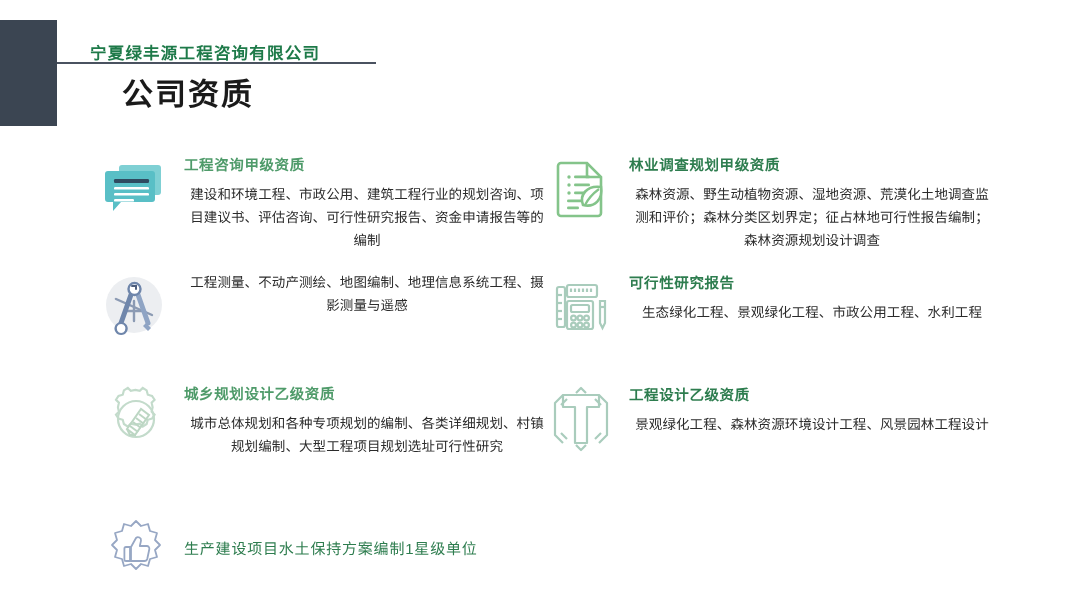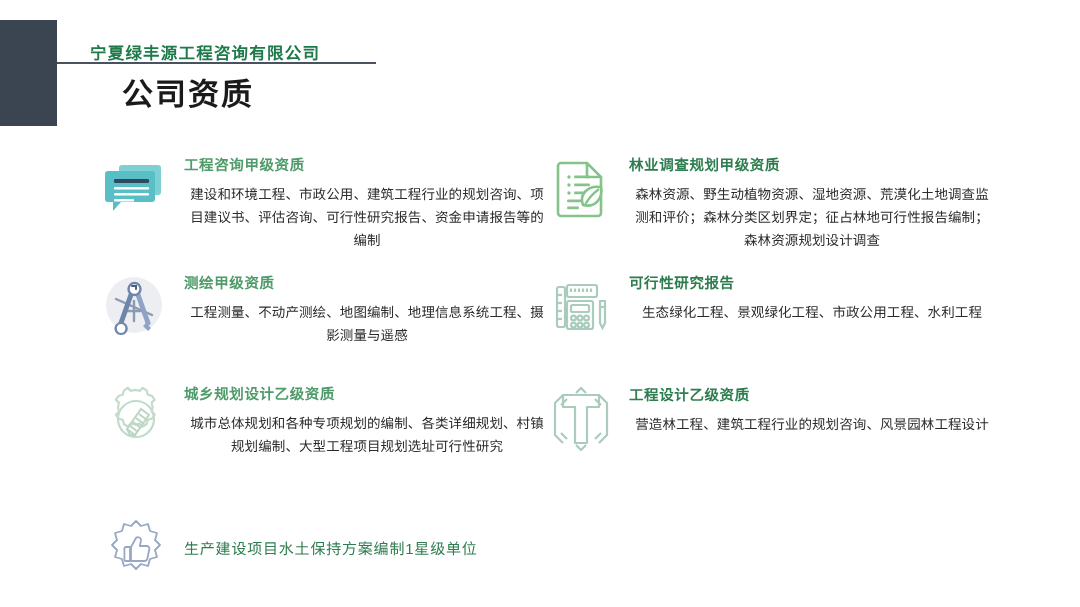--- a/index.html
+++ b/index.html
@@ -199,21 +199,20 @@
             </g>
             <path d="M33 18 l-12 34" stroke="#6f86ab" stroke-width="5" stroke-linecap="round" fill="none"></path>
             <path d="M36 18 l12 34" stroke="#8fa4c4" stroke-width="5" stroke-linecap="round" fill="none"></path>
             <circle cx="34.5" cy="18" r="6" fill="#ffffff" stroke="#6f86ab" stroke-width="2.4"></circle>
             <path d="M32 15 h4 v3" stroke="#4d5e7d" stroke-width="2" fill="none" stroke-linecap="round"></path>
             <path d="M21 52 a5.5 5.5 0 1 0 0.2 0 z" fill="#ffffff" stroke="#6f86ab" stroke-width="2.2"></path>
             <path d="M46 52 l5 5 l-3 3 l-5 -5 z" fill="#8fa4c4"></path>
           </svg>
         </div>
         <div class="qual-text">
-          <p class="qual-title">测绘甲级资质</p>
           <p class="qual-desc">工程测量、不动产测绘、地图编制、地理信息系统工程、摄影测量与遥感</p>
         </div>
       </div>
 
       <div class="qual-item L2">
         <div class="qual-icon">
           <svg width="72" height="72" viewBox="0 0 72 72">
             <g fill="none" stroke="#c3dbcb" stroke-width="2.2">
               <path d="M36 6
                        l4.6 1.0 3.0 -3.0 4.0 2.6 1.2 4.3 4.3 1.2 2.6 4.0 -3.0 3.0 1.0 4.6 -1.0 4.6 3.0 3.0 -2.6 4.0 -4.3 1.2 -1.2 4.3 -4.0 2.6 -3.0 -3.0 -4.6 1.0 -4.6 -1.0 -3.0 3.0 -4.0 -2.6 -1.2 -4.3 -4.3 -1.2 -2.6 -4.0 3.0 -3.0 -1.0 -4.6 1.0 -4.6 -3.0 -3.0 2.6 -4.0 4.3 -1.2 1.2 -4.3 4.0 -2.6 3.0 3.0 z" transform="translate(0,2) scale(0.98)"></path>
@@ -323,20 +322,20 @@
               <path d="M50 16 l6 6"></path>
               <path d="M22 56 l-6 -6"></path>
               <path d="M50 56 l6 -6"></path>
               <path d="M31 10 l5 -5 5 5"></path>
               <path d="M31 62 l5 5 5 -5"></path>
             </g>
           </svg>
         </div>
         <div class="qual-text">
           <p class="qual-title dark">工程设计乙级资质</p>
-          <p class="qual-desc">营造林工程、建筑工程行业的规划咨询、风景园林工程设计</p>
+          <p class="qual-desc">景观绿化工程、森林资源环境设计工程、风景园林工程设计</p>
         </div>
       </div>
 
     </div>
 
   </div>
 </div>
 
 </body></html>

